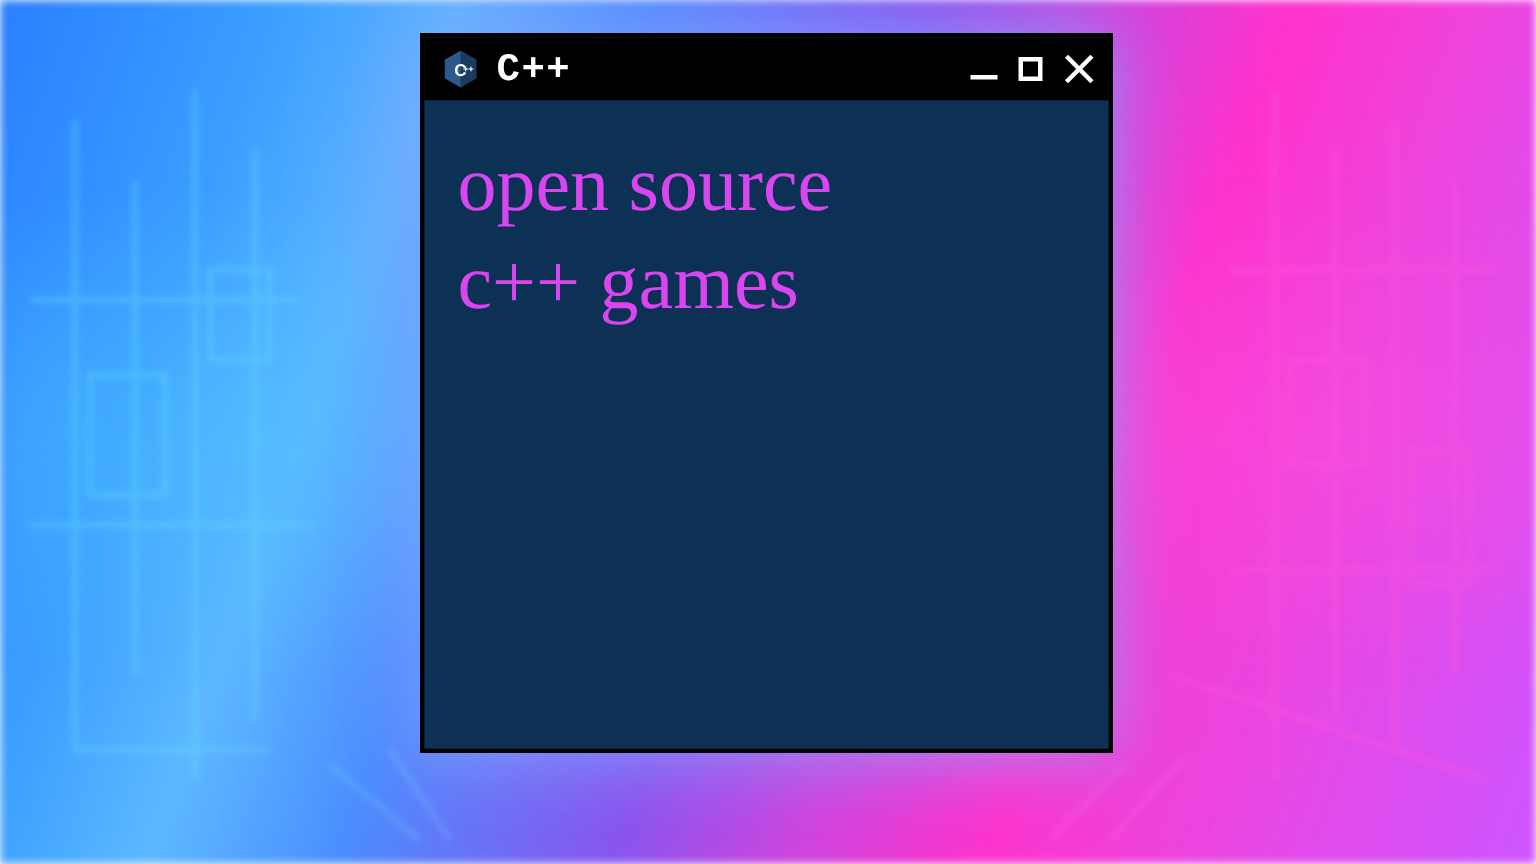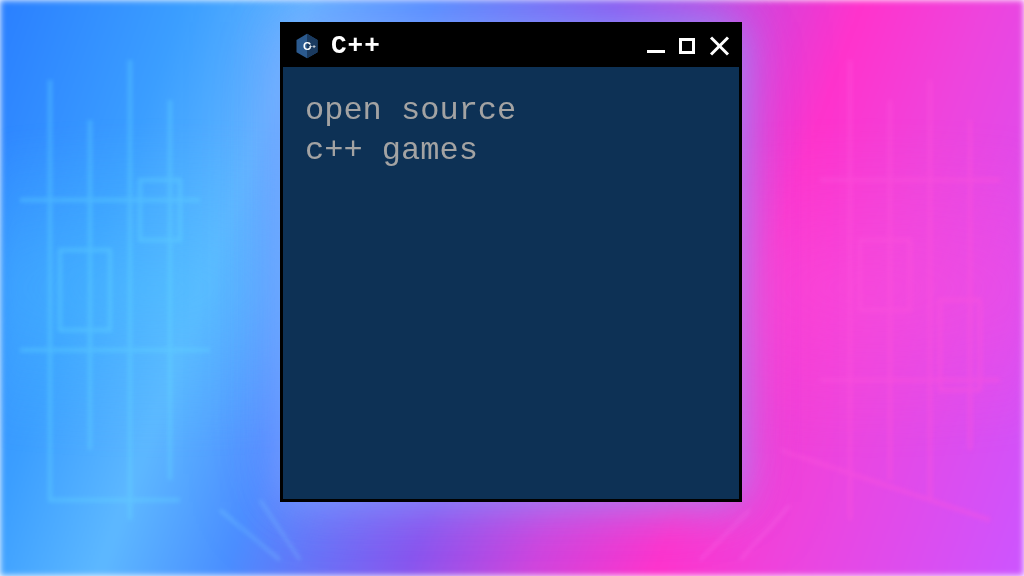--- a/index.html
+++ b/index.html
@@ -119,23 +119,23 @@
       background: #fff;
     }
     .ctrl-close::before { transform: rotate(45deg); }
     .ctrl-close::after { transform: rotate(-45deg); }
     .window-body {
       flex: 1;
       padding: 24px 22px;
       background: #0d3155;
     }
     .body-text {
-      color: #a3a3a3;
-      font-family: Liberation Mono, monospace;
-      font-size: 32px;
+      color: #d946ef;
+      font-family: Liberation Serif, serif;
+      font-size: 52px;
       line-height: 1.25;
       white-space: pre-line;
       letter-spacing: 0px;
     }
   </style>
 </head>
 <body>
 
 <div class="background"></div>
 <div class="bg-overlay"></div>

